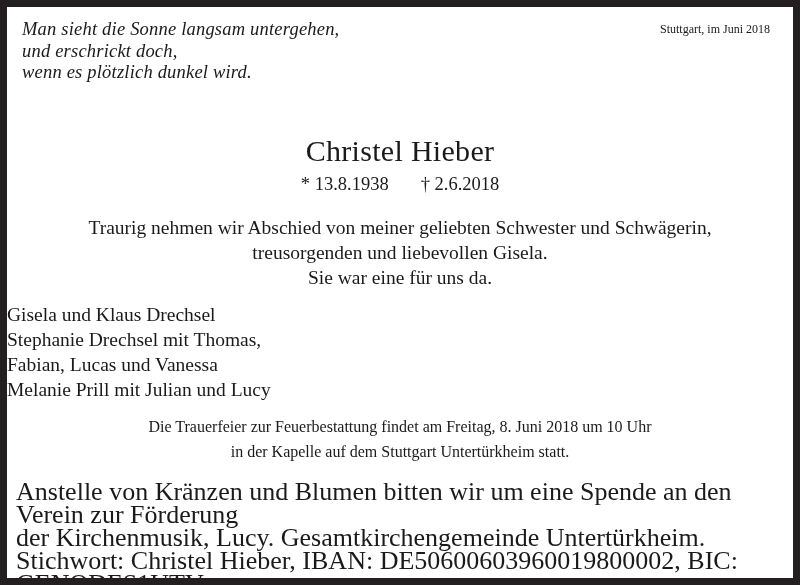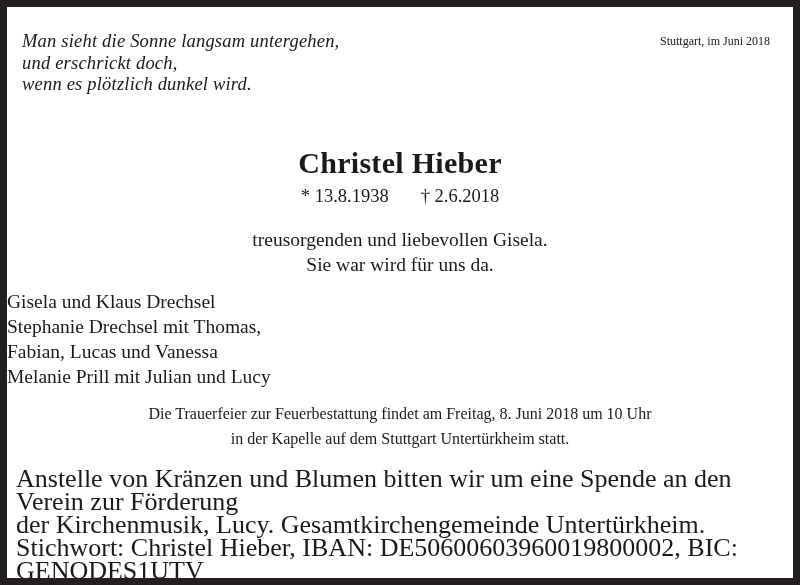--- a/index.html
+++ b/index.html
@@ -20,38 +20,38 @@
     border: 7px solid #231f20;
     background: #ffffff;
     color: #1a1a1a;
     font-family: "Liberation Serif", "DejaVu Serif", serif;
     overflow: hidden;
   }
   .header {
     display: flex;
     justify-content: space-between;
     align-items: flex-start;
-    padding: 24px 23px 0 15px;
+    padding: 12px 23px 0 15px;
   }
   .epigraph {
     font-style: italic;
     font-size: 18.5px;
     line-height: 21.5px;
     letter-spacing: 0.2px;
   }
   .dateline {
     font-size: 12px;
     padding-top: 3px;
     white-space: nowrap;
   }
   .name {
     margin-top: 50px;
     text-align: center;
     font-size: 30px;
-    font-weight: bold;
+    font-weight: normal;
     line-height: 34px;
     letter-spacing: 0.3px;
   }
   .dates {
     margin-top: 5px;
     text-align: center;
     font-size: 18.5px;
     line-height: 22px;
   }
   .dates .death {
@@ -97,22 +97,23 @@
       <div class="dateline">Stuttgart, im Juni 2018</div>
     </div>
 
     <div class="name">Christel Hieber</div>
 
     <div class="dates">
       <span class="birth">* 13.8.1938</span><span class="death">† 2.6.2018</span>
     </div>
 
     <div class="tribute">
+      <div>Traurig nehmen wir Abschied von meiner geliebten Schwester und Schwägerin,</div>
       <div>treusorgenden und liebevollen Gisela.</div>
-      <div>Sie war wird für uns da.</div>
+      <div>Sie war eine für uns da.</div>
     </div>
 
     <div class="mourners">
       <div>Gisela und Klaus Drechsel</div>
       <div>Stephanie Drechsel mit Thomas,</div>
       <div>Fabian, Lucas und Vanessa</div>
       <div>Melanie Prill mit Julian und Lucy</div>
     </div>
 
     <div class="service">

